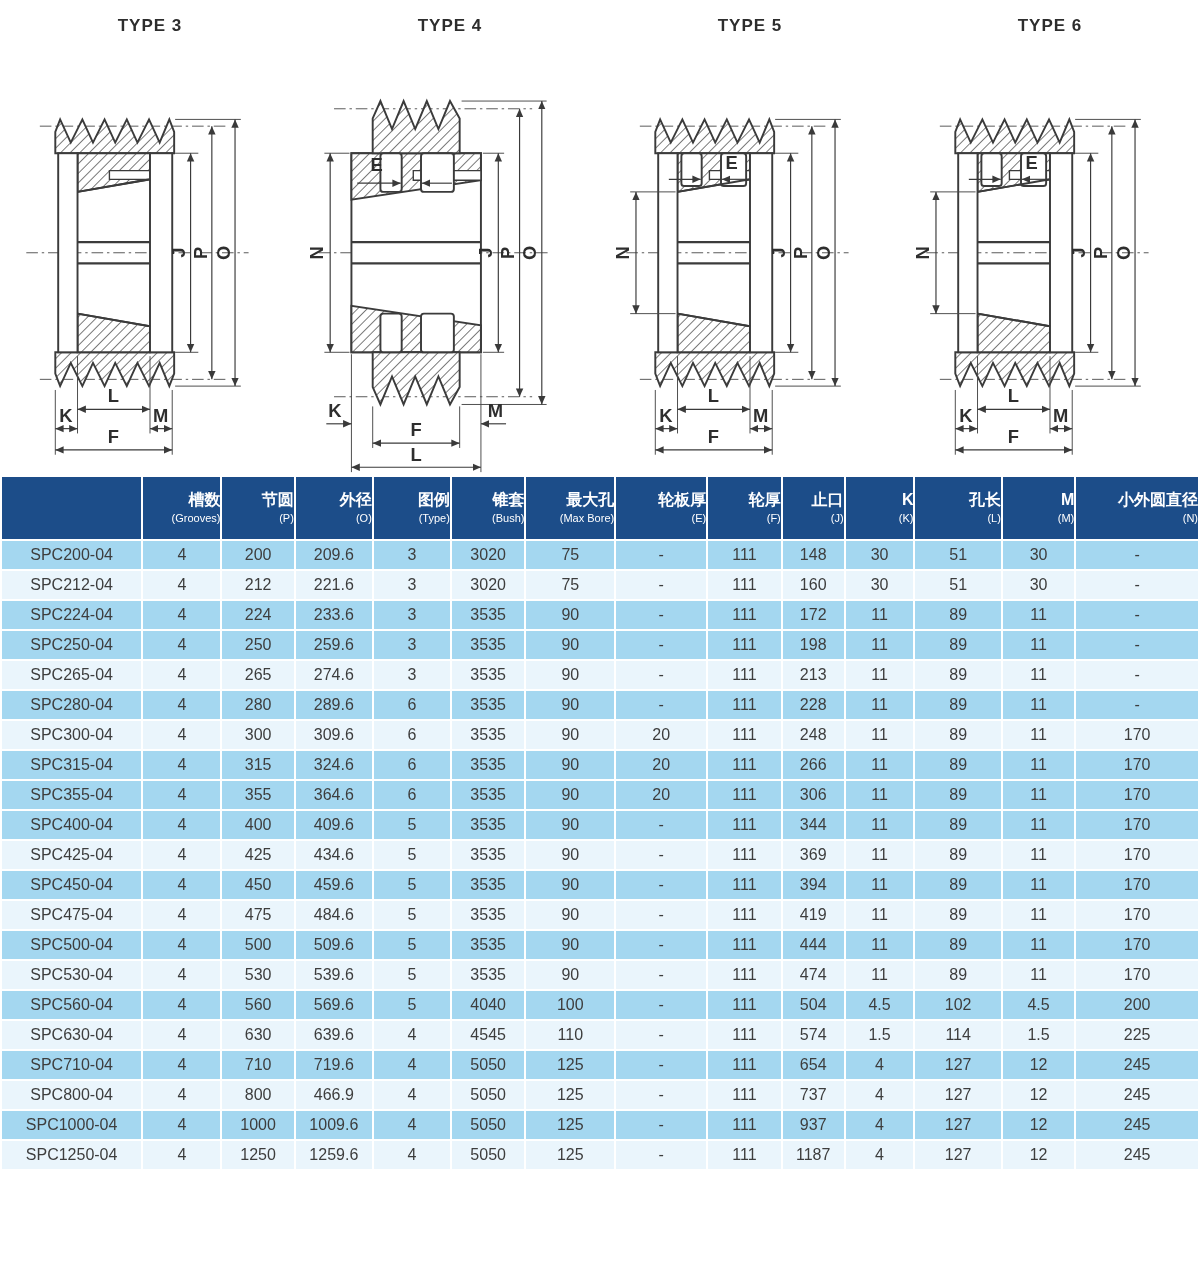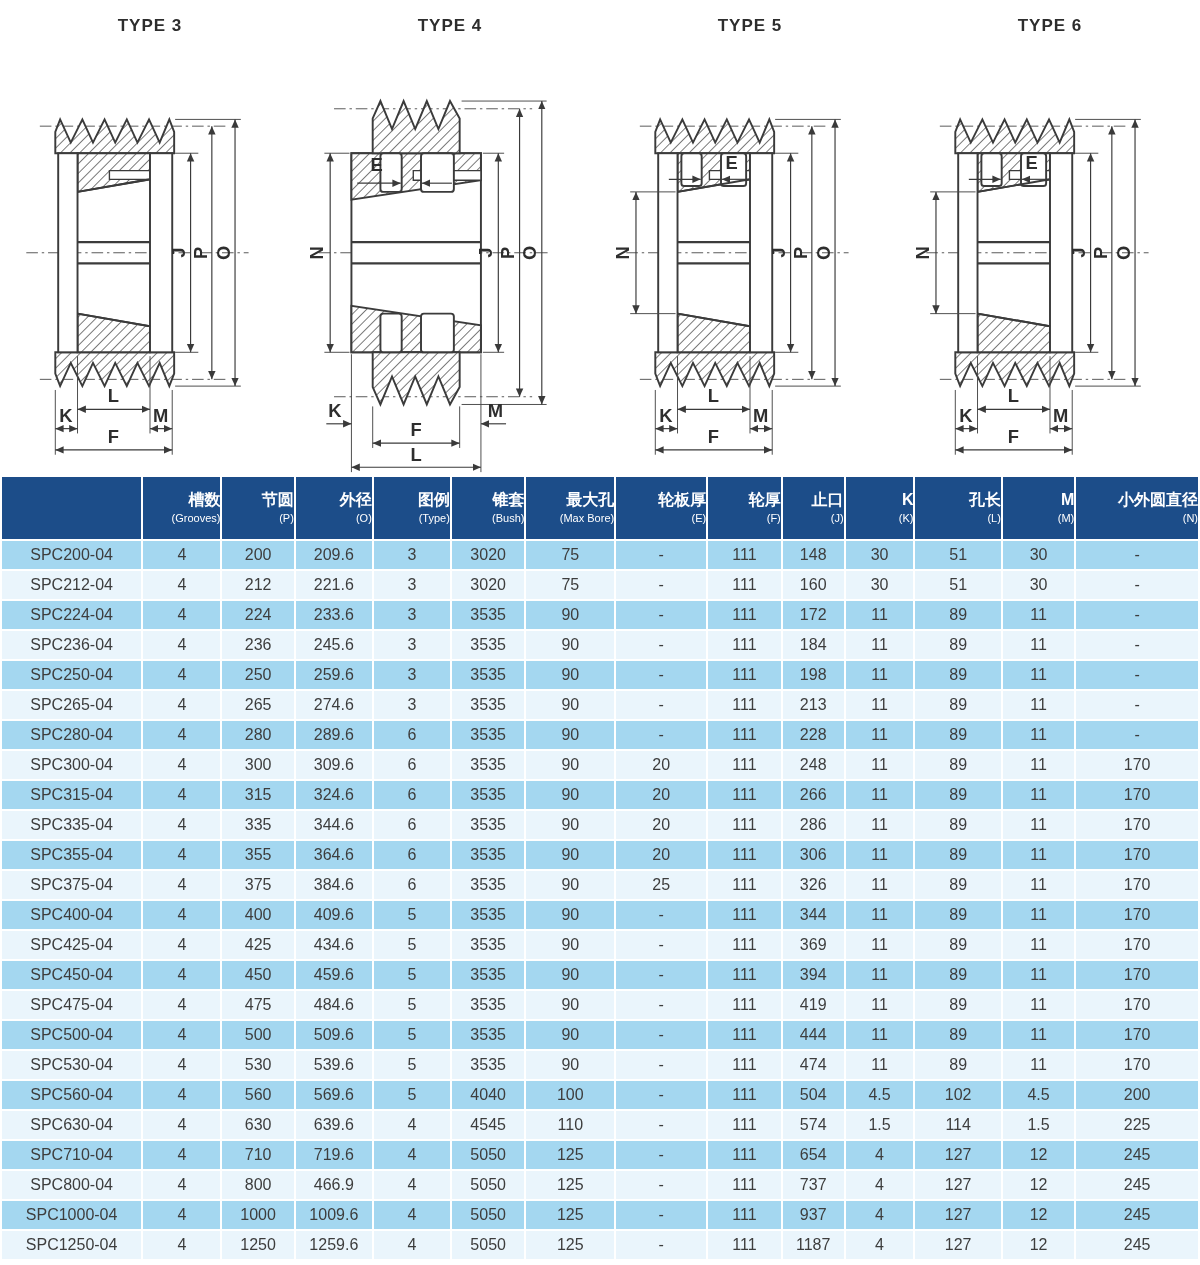--- a/index.html
+++ b/index.html
@@ -362,36 +362,20 @@
           <td>3535</td>
           <td>90</td>
           <td>-</td>
           <td>111</td>
           <td>172</td>
           <td>11</td>
           <td>89</td>
           <td>11</td>
           <td>-</td>
         </tr>
-        <tr class="even">
-          <td>SPC236-04</td>
-          <td>4</td>
-          <td>236</td>
-          <td>245.6</td>
-          <td>3</td>
-          <td>3535</td>
-          <td>90</td>
-          <td>-</td>
-          <td>111</td>
-          <td>184</td>
-          <td>11</td>
-          <td>89</td>
-          <td>11</td>
-          <td>-</td>
-        </tr>
         <tr class="odd">
           <td>SPC250-04</td>
           <td>4</td>
           <td>250</td>
           <td>259.6</td>
           <td>3</td>
           <td>3535</td>
           <td>90</td>
           <td>-</td>
           <td>111</td>
@@ -458,63 +442,31 @@
           <td>3535</td>
           <td>90</td>
           <td>20</td>
           <td>111</td>
           <td>266</td>
           <td>11</td>
           <td>89</td>
           <td>11</td>
           <td>170</td>
         </tr>
-        <tr class="even">
-          <td>SPC335-04</td>
-          <td>4</td>
-          <td>335</td>
-          <td>344.6</td>
-          <td>6</td>
-          <td>3535</td>
-          <td>90</td>
-          <td>20</td>
-          <td>111</td>
-          <td>286</td>
-          <td>11</td>
-          <td>89</td>
-          <td>11</td>
-          <td>170</td>
-        </tr>
         <tr class="odd">
           <td>SPC355-04</td>
           <td>4</td>
           <td>355</td>
           <td>364.6</td>
           <td>6</td>
           <td>3535</td>
           <td>90</td>
           <td>20</td>
           <td>111</td>
           <td>306</td>
-          <td>11</td>
-          <td>89</td>
-          <td>11</td>
-          <td>170</td>
-        </tr>
-        <tr class="even">
-          <td>SPC375-04</td>
-          <td>4</td>
-          <td>375</td>
-          <td>384.6</td>
-          <td>6</td>
-          <td>3535</td>
-          <td>90</td>
-          <td>25</td>
-          <td>111</td>
-          <td>326</td>
           <td>11</td>
           <td>89</td>
           <td>11</td>
           <td>170</td>
         </tr>
         <tr class="odd">
           <td>SPC400-04</td>
           <td>4</td>
           <td>400</td>
           <td>409.6</td>

